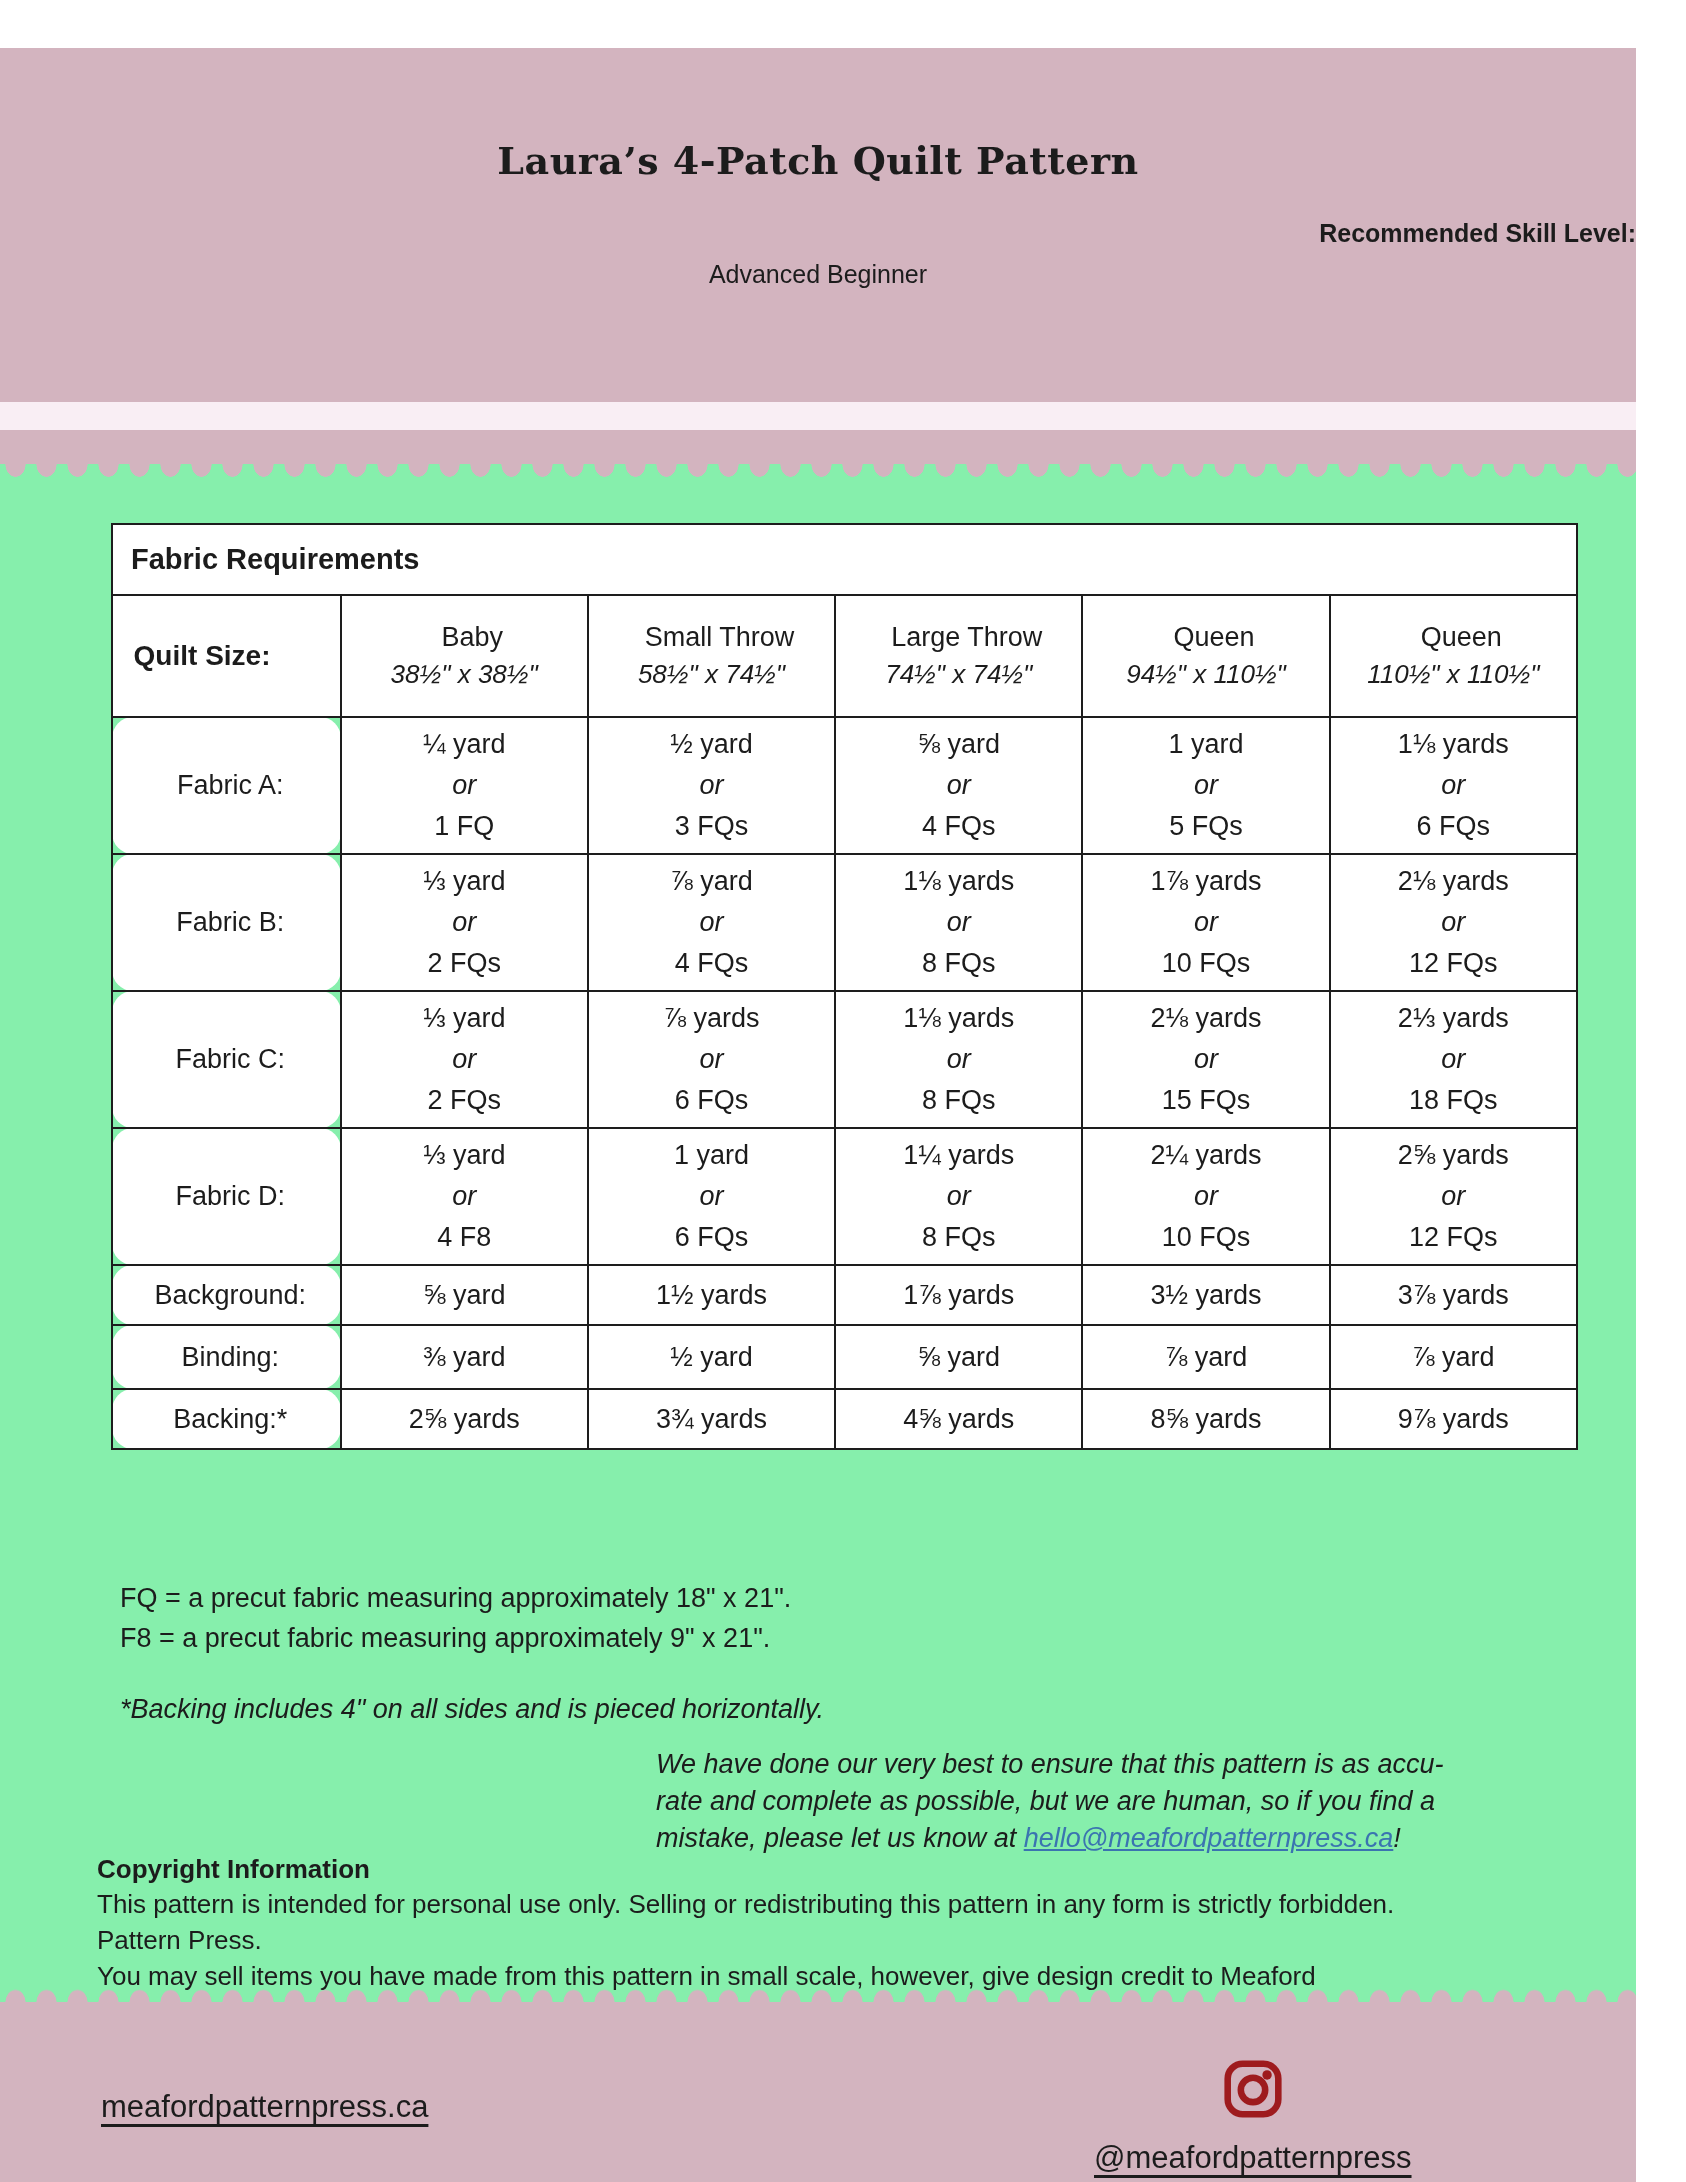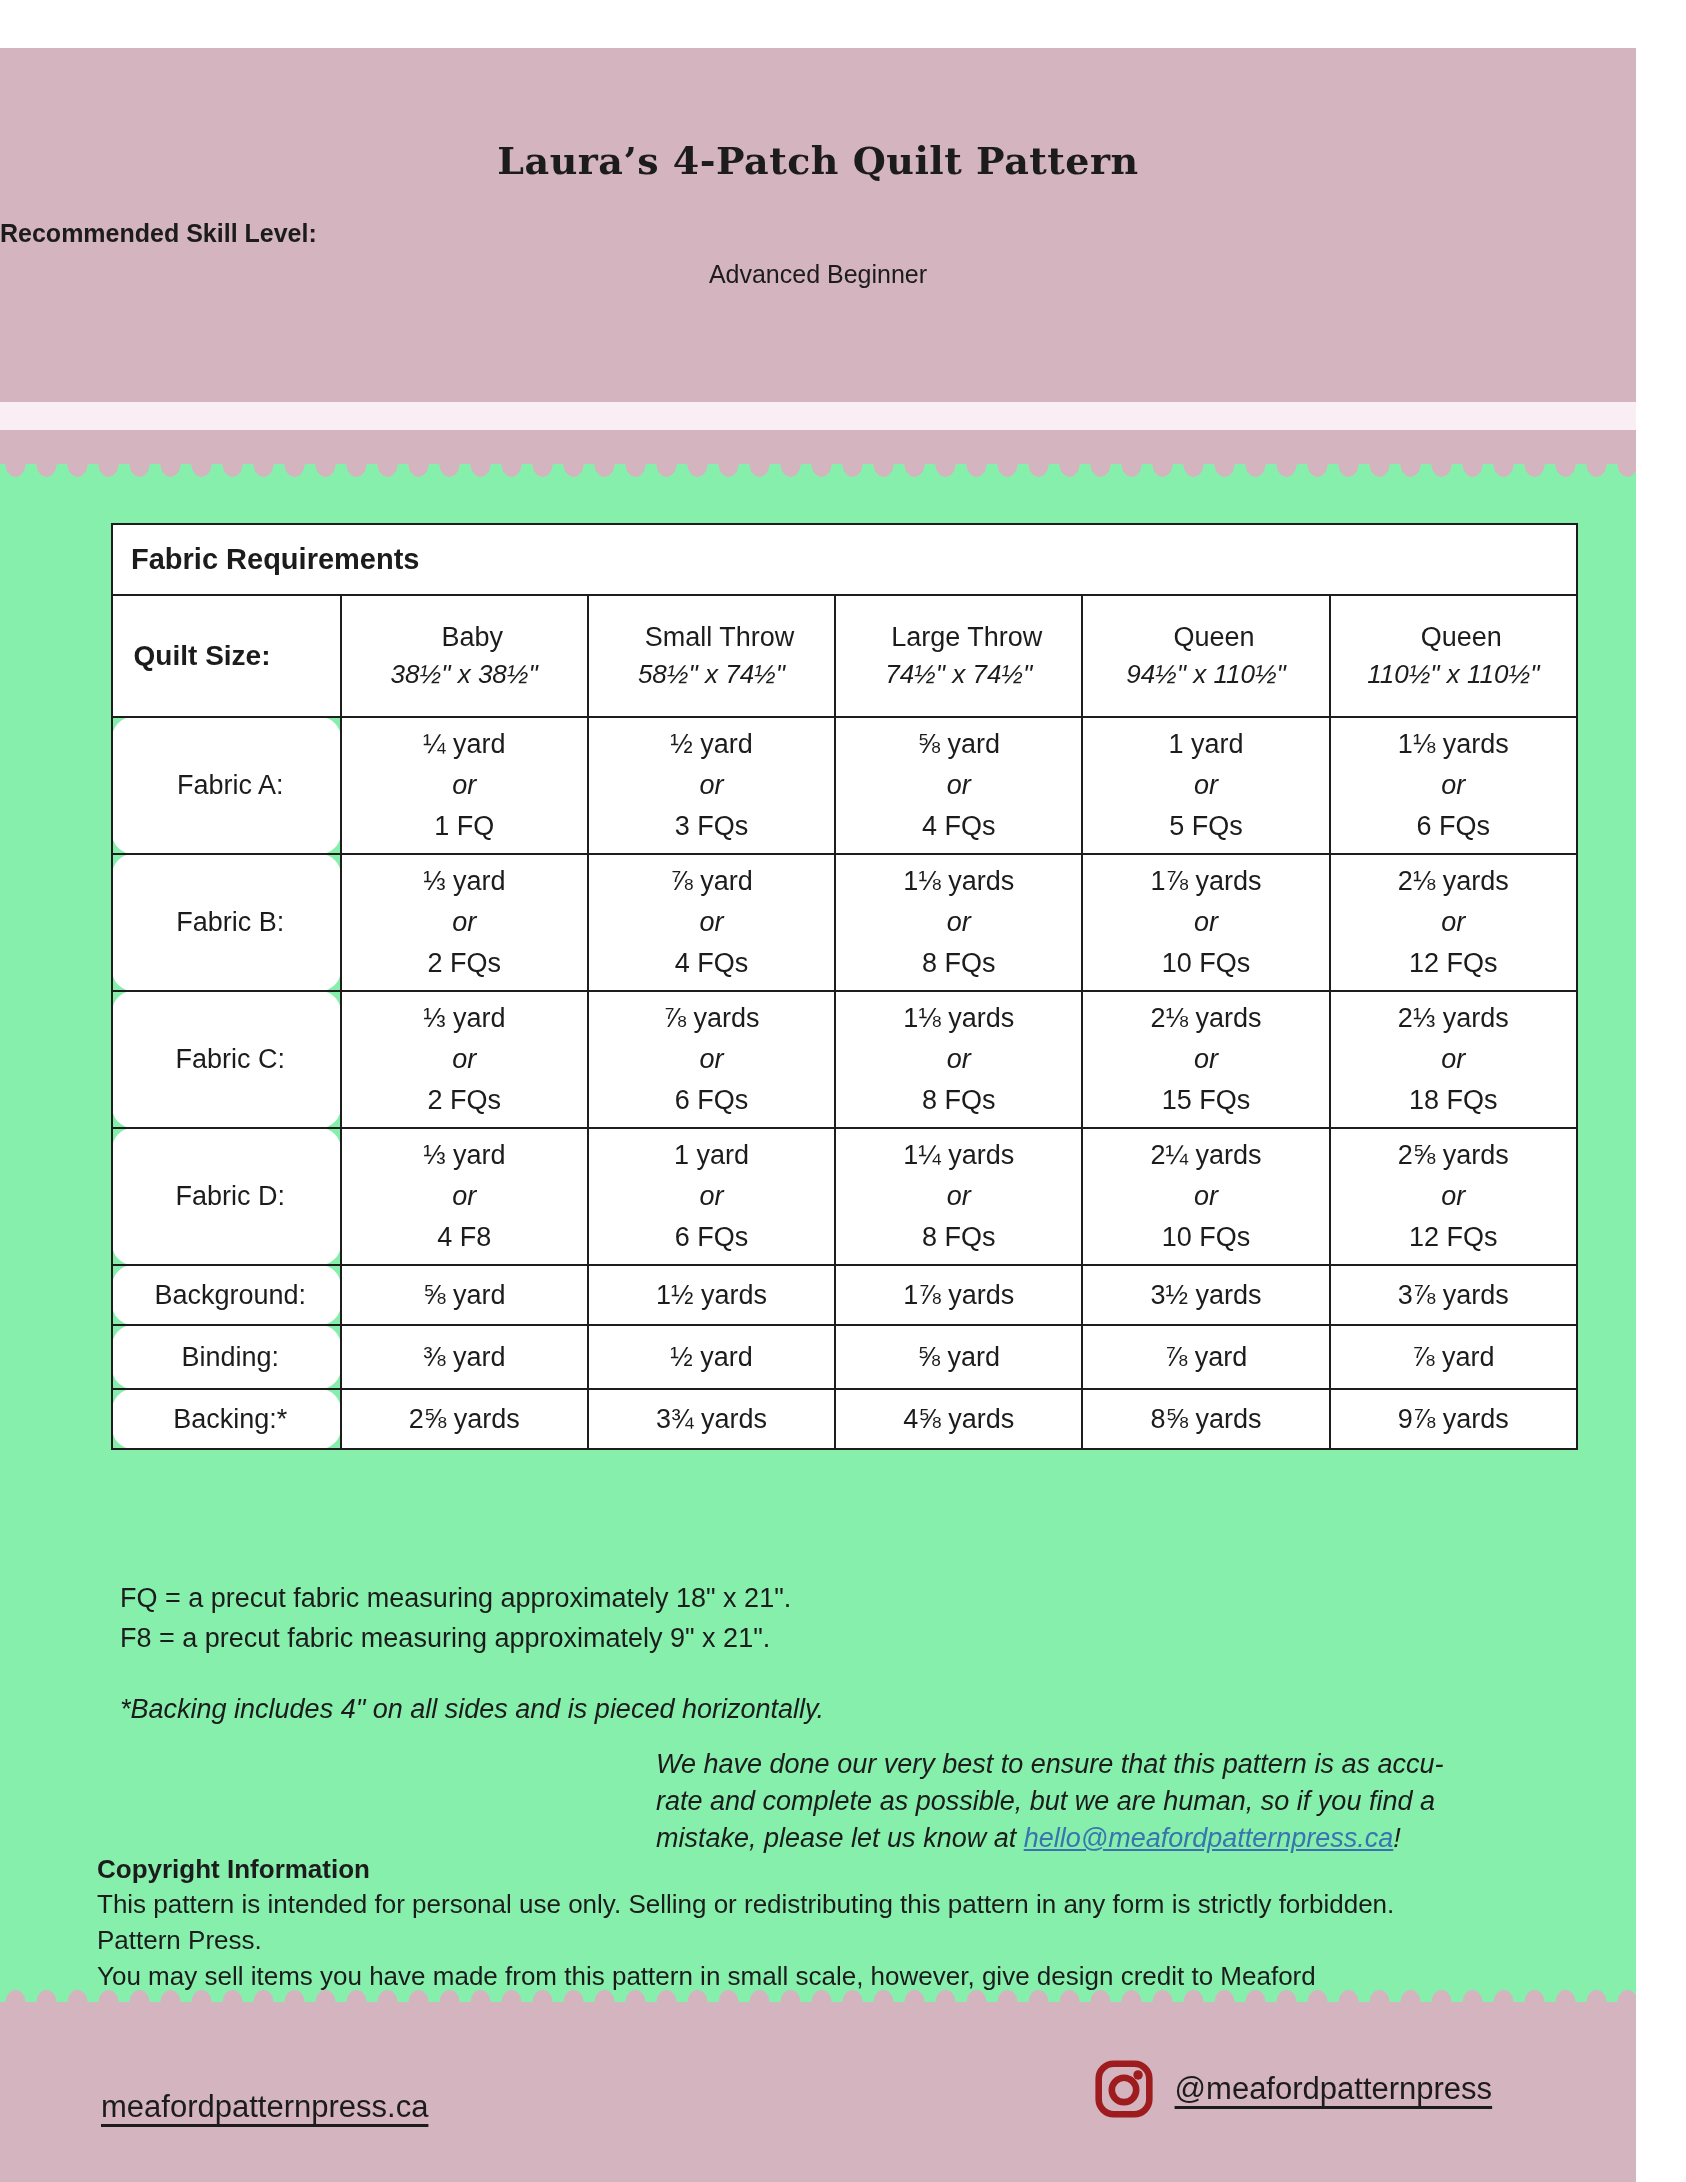--- a/index.html
+++ b/index.html
@@ -28,21 +28,21 @@
     background-size:31px 24px;background-repeat:repeat-x;
   }
   .page-title{
     position:absolute;left:0;top:90px;width:100%;
     text-align:center;
     font-family:"DejaVu Serif","Liberation Serif",serif;
     font-weight:bold;font-size:38px;letter-spacing:0.5px;
   }
   .skill-label{
     position:absolute;left:0;top:171px;width:100%;
-    text-align:left;font-weight:bold;font-size:25px;
+    text-align:right;font-weight:bold;font-size:25px;
   }
   .skill-value{
     position:absolute;left:0;top:212px;width:100%;
     text-align:center;font-size:25px;
   }
   
   .fr-table{
     position:absolute;left:111px;top:475px;width:1467px;
     border-collapse:collapse;table-layout:fixed;
     font-size:27px;color:var(--ink);
@@ -88,21 +88,21 @@
     background-image:radial-gradient(ellipse 10.3px 13px at 50% 100%,var(--pink) 96%,rgba(0,0,0,0) 100%);
     background-size:31px 22.5px;background-repeat:repeat-x;
   }
   .band-bottom{position:absolute;left:0;top:1954px;width:100%;height:228px;background:var(--pink);}
   .footer-site{
     position:absolute;left:101px;top:2041px;
     font-size:31px;color:var(--ink);text-decoration:underline;text-underline-offset:6.6px;
   }
   .footer-ig{
     position:absolute;left:1094px;top:2011px;
-    display:flex;align-items:center;gap:20.6px;
+    display:flex;align-items:center;gap:20.6px;flex-direction:column;
   }
   .ig-icon{width:60px;height:60px;display:block;}
   .footer-handle{
     font-size:31px;color:var(--ink);text-decoration:underline;text-underline-offset:6.6px;
   }
 </style>
 </head>
 <body>
 
 <div class="page">

